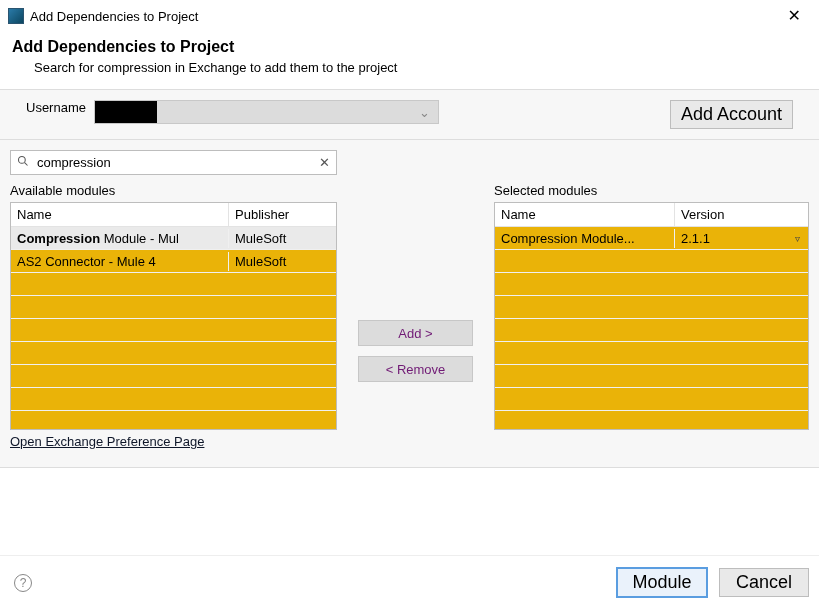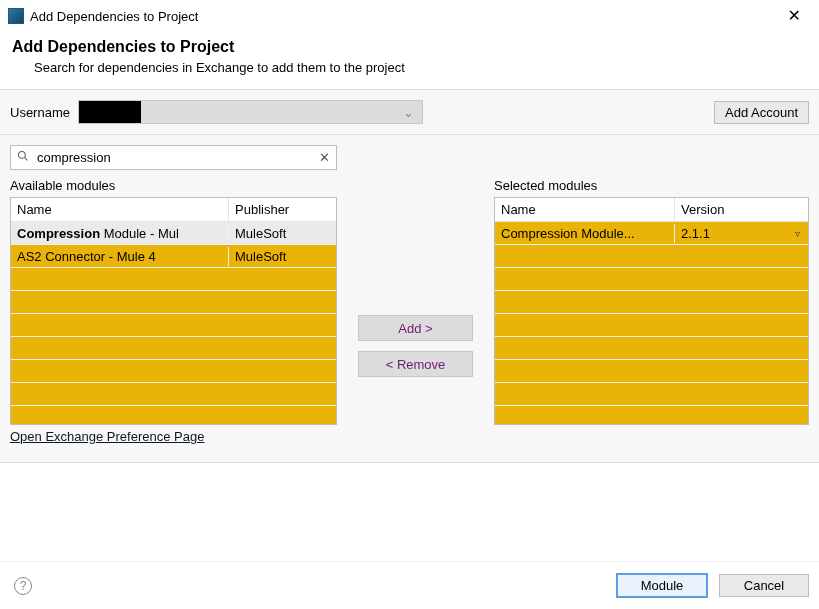--- a/index.html
+++ b/index.html
@@ -40,23 +40,23 @@
     font-weight: 700;
   }
   .header .sub {
     margin: 4px 0 0 22px;
     font-size: 13px;
   }
   .panel-top {
     border-top: 1px solid #ddd;
     border-bottom: 1px solid #ddd;
     background: #f7f7f7;
-    padding: 10px 10px;
-    display: flex;
-    align-items: center;
+    padding: 10px 26px;
+    display: flex;
+    align-items: flex-start;
     gap: 8px;
   }
   .panel-top .label { }
   .panel-top .user-select {
     width: 345px; height: 24px;
     background: #dcdcdc;
     border: 1px solid #c8c8c8;
     position: relative;
   }
   .panel-top .user-select .redact {
@@ -67,21 +67,21 @@
   .panel-top .user-select .chev {
     position: absolute;
     right: 8px; top: 50%; transform: translateY(-50%);
     color: #888;
   }
   .panel-top .spacer { flex: 1; }
   .btn {
     background: #e9e9e9;
     border: 1px solid #bdbdbd;
     padding: 3px 10px;
-    font-size: 13px;
+    font-size: 18px;
     cursor: pointer;
   }
   .btn.primary {
     border: 1px solid #5a9de0;
     outline: 1px solid #5a9de0;
     background: #eaf2fb;
   }
   .panel-main {
     background: #f7f7f7;
     padding: 10px 10px 18px 10px;
@@ -206,21 +206,21 @@
 <body>
 
 <div class="titlebar">
   <div class="icon"></div>
   <div class="title">Add Dependencies to Project</div>
   <div class="close">✕</div>
 </div>
 
 <div class="header">
   <h1>Add Dependencies to Project</h1>
-  <div class="sub">Search for dependencies in Exchange to add them to the project</div>
+  <div class="sub">Search for compression in Exchange to add them to the project</div>
 </div>
 
 <div class="panel-top">
   <span class="label">Username</span>
   <div class="user-select">
     <div class="redact"></div>
     <span class="chev">⌄</span>
   </div>
   <div class="spacer"></div>
   <button class="btn">Add Account</button>

